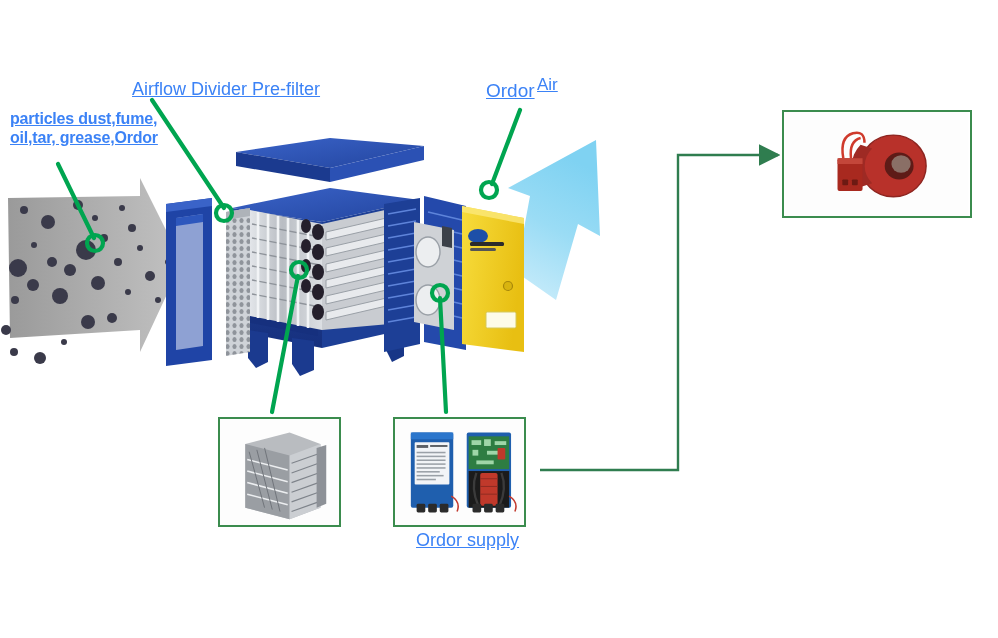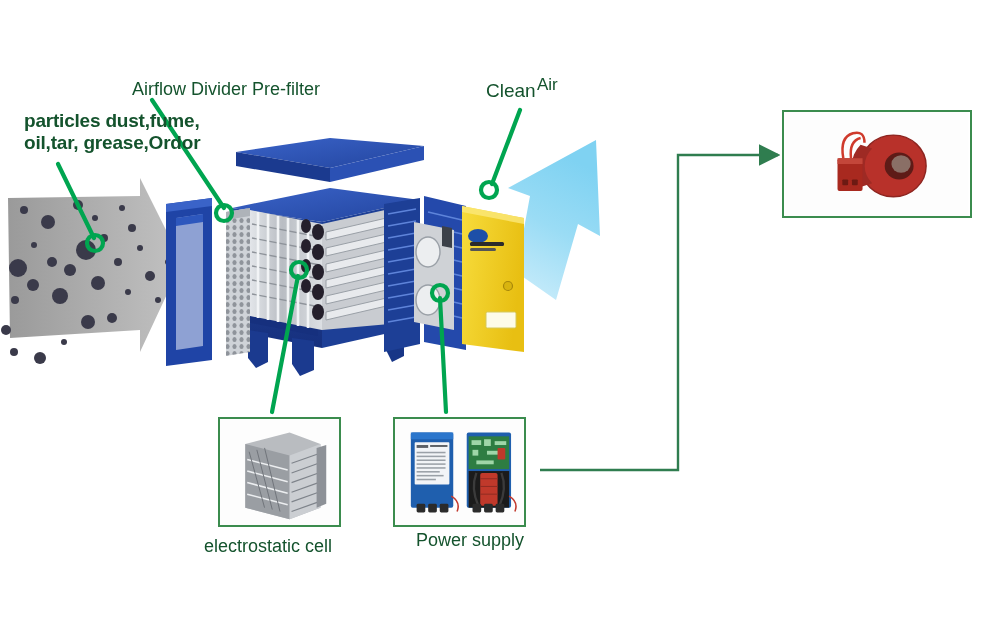--- a/index.html
+++ b/index.html
@@ -10,27 +10,28 @@
   #stage {
     position: relative;
     width: 998px;
     height: 638px;
     background: #ffffff;
     font-family: "Liberation Sans", sans-serif;
     overflow: hidden;
   }
   .label {
     position: absolute;
-    color: #14532d;
+    color: #3b82f6;
     white-space: pre;
     line-height: 1.18;
+    text-decoration: underline;
   }
   .lbl-particles {
-    left: 24px; top: 110px;
-    font-size: 19px;
+    left: 10px; top: 110px;
+    font-size: 16px;
     font-weight: 600;
     letter-spacing: -0.2px;
   }
   .lbl-prefilter {
     left: 132px; top: 79px;
     font-size: 18px;
     font-weight: 500;
   }
   .lbl-cleanair-1 {
     left: 486px; top: 80px;
@@ -423,21 +424,20 @@
         <path d="M68,48 q-2,-18 10,-21" stroke="#cf3a2c" stroke-width="2.6" fill="none"></path>
       </svg>
     </div>
   </div>
 
   <div class="label lbl-particles">particles dust,fume,
 oil,tar, grease,Ordor</div>
 
   <div class="label lbl-prefilter">Airflow Divider Pre-filter</div>
 
-  <div class="label lbl-cleanair-1">Clean</div>
+  <div class="label lbl-cleanair-1">Ordor</div>
   <div class="label lbl-cleanair-2">Air</div>
 
-  <div class="label lbl-cell">electrostatic cell</div>
-
-  <div class="label lbl-power">Power supply</div>
+
+  <div class="label lbl-power">Ordor supply</div>
 
 
 </div>
 
 </body></html>

